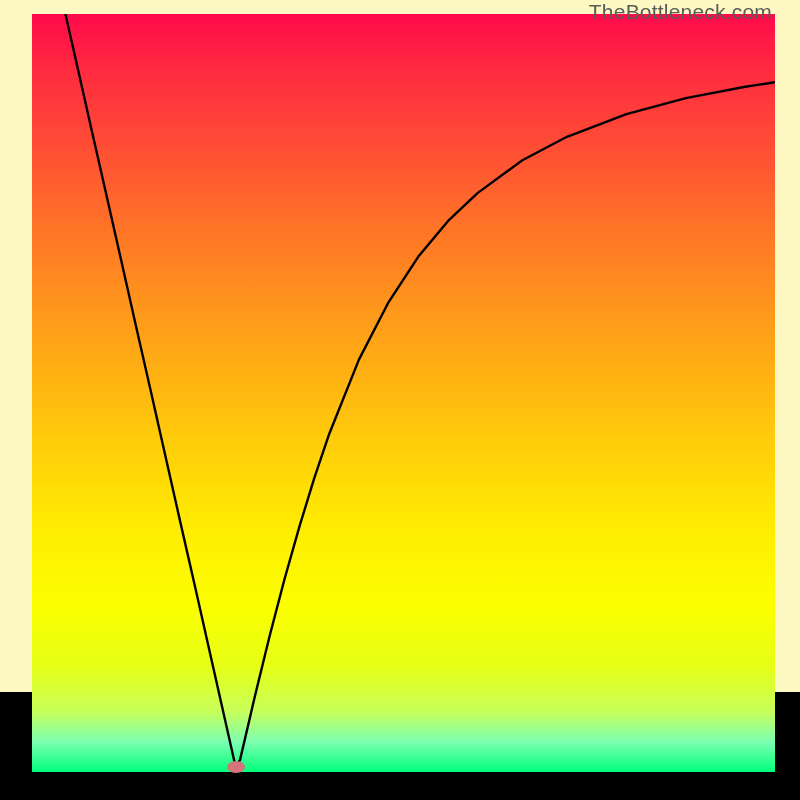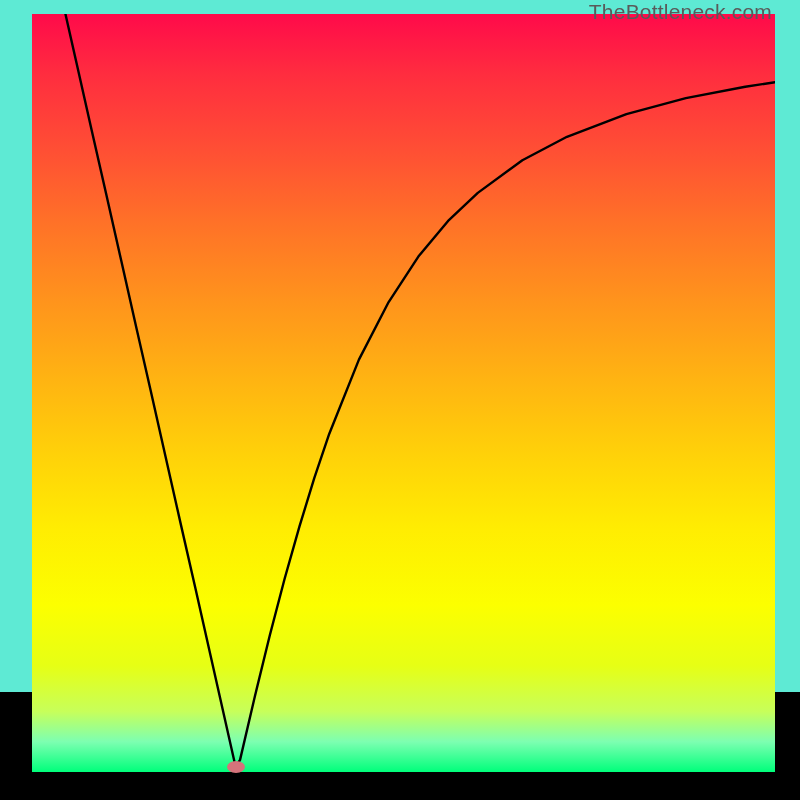--- a/index.html
+++ b/index.html
@@ -1,20 +1,20 @@
 <!DOCTYPE html>
 <html><head>
 <meta charset="utf-8">
 <style>
   * { margin: 0; padding: 0; box-sizing: border-box; }
   html, body { width: 800px; height: 800px; overflow: hidden; background: #000; }
   .outer {
     width: 800px;
     height: 692px;
-    background: #5eead4;
+    background: #fef9c3;
     position: relative;
   }
   .plot {
     position: absolute;
     left: 32px;
     top: 14px;
     width: 743px;
     height: 758px;
     background: linear-gradient(to bottom,
       #ff0a4a 0%,

